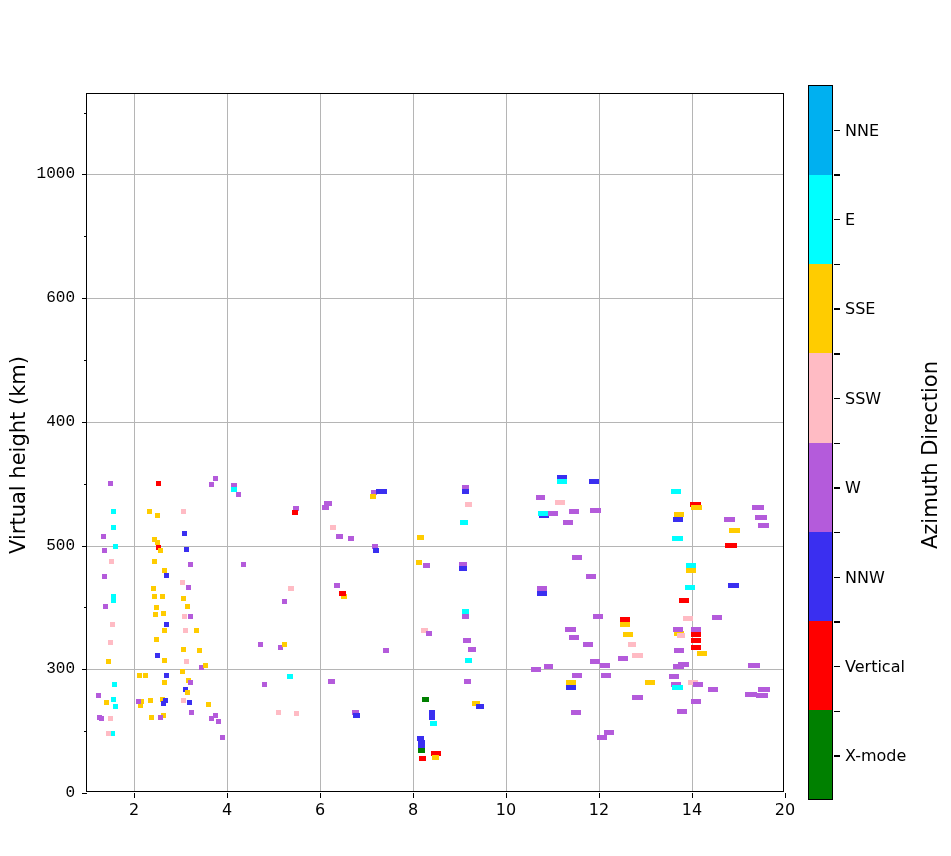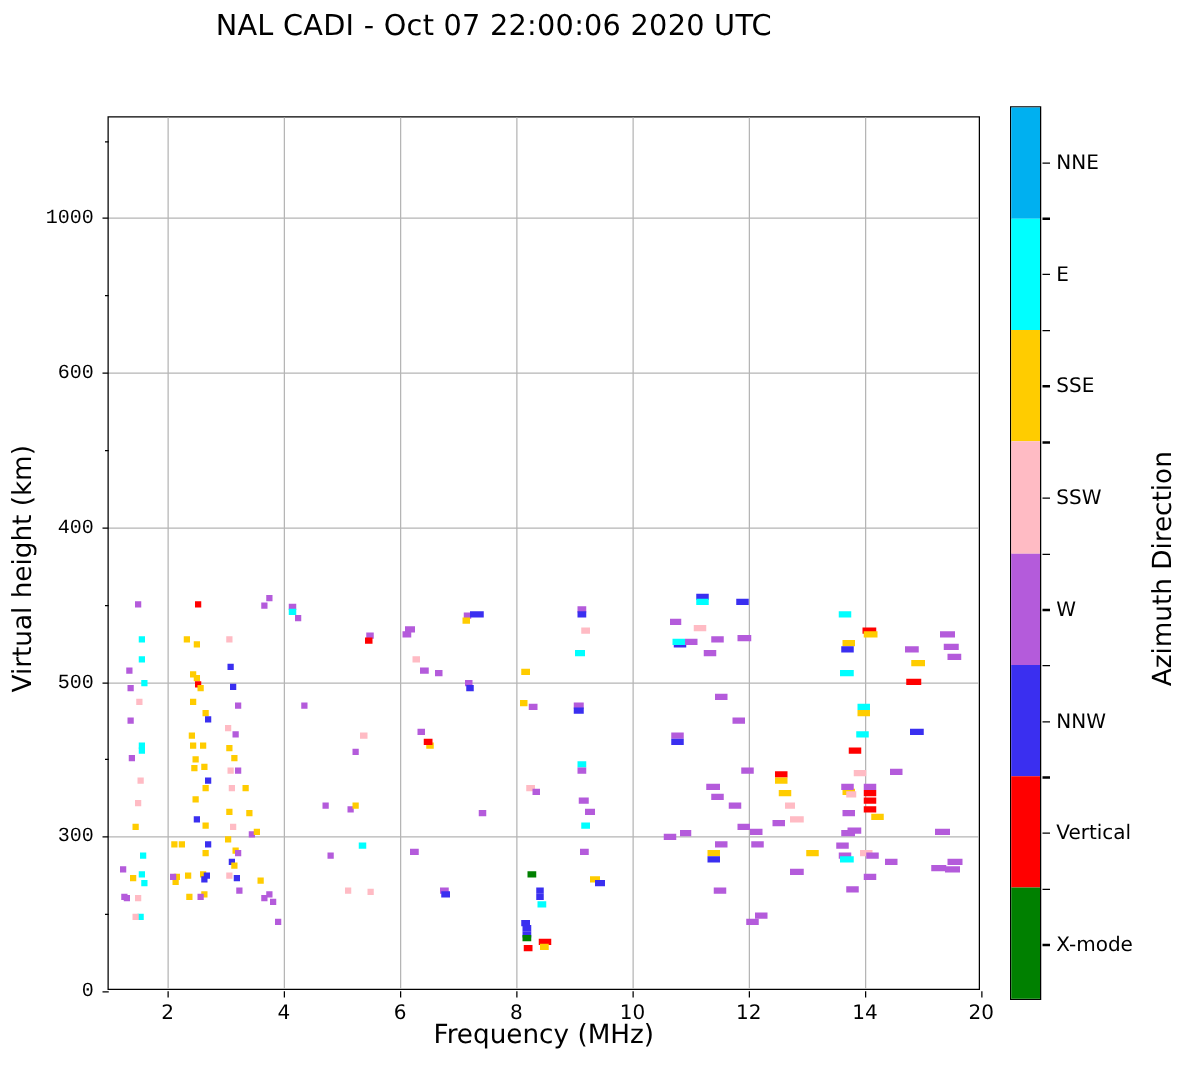--- a/index.html
+++ b/index.html
@@ -60,21 +60,20 @@
   #cblabel{
     position:absolute;left:780px;top:443px;width:300px;text-align:center;
     font-size:21px;transform:rotate(-90deg);transform-origin:50% 50%;
   }
 </style>
 </head>
 <body>
 
 <div id="figure">
 
-  <div id="title">NAL CADI - Oct 07 22:00:06 2020 UTC</div>
 
   <div id="axes">
     <div id="gridlayer">
         <div class="gridv" style="left: 47px;"></div>
         <div class="gridv" style="left: 140px;"></div>
         <div class="gridv" style="left: 233px;"></div>
         <div class="gridv" style="left: 326px;"></div>
         <div class="gridv" style="left: 419px;"></div>
         <div class="gridv" style="left: 512px;"></div>
         <div class="gridv" style="left: 605px;"></div>
@@ -350,21 +349,20 @@
       <div class="yminor" style="top: 637px;"></div>
       <div class="yminor" style="top: 513px;"></div>
       <div class="yminor" style="top: 390px;"></div>
       <div class="yminor" style="top: 266px;"></div>
       <div class="yminor" style="top: 142px;"></div>
       <div class="yminor" style="top: 19px;"></div>
     </div>
 
   <div id="ticklayer"></div>
 
-  <div id="xlabel">Frequency (MHz)</div>
   <div id="ylabel">Virtual height (km)</div>
 
   <div id="cbar">
       <div class="cband" style="background: rgb(0, 176, 240);"></div>
       <div class="cband" style="background: rgb(0, 255, 255);"></div>
       <div class="cband" style="background: rgb(255, 204, 0);"></div>
       <div class="cband" style="background: rgb(255, 187, 196);"></div>
       <div class="cband" style="background: rgb(180, 91, 219);"></div>
       <div class="cband" style="background: rgb(58, 47, 240);"></div>
       <div class="cband" style="background: rgb(255, 0, 0);"></div>

